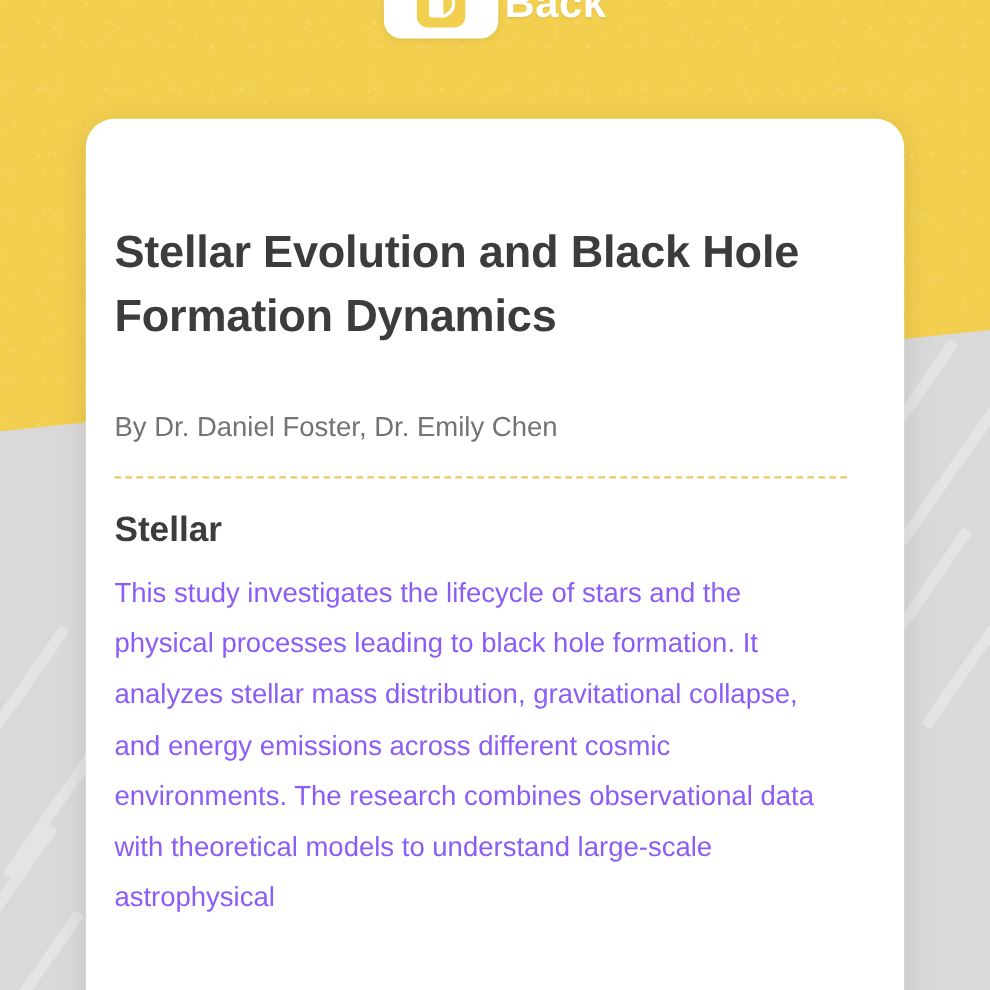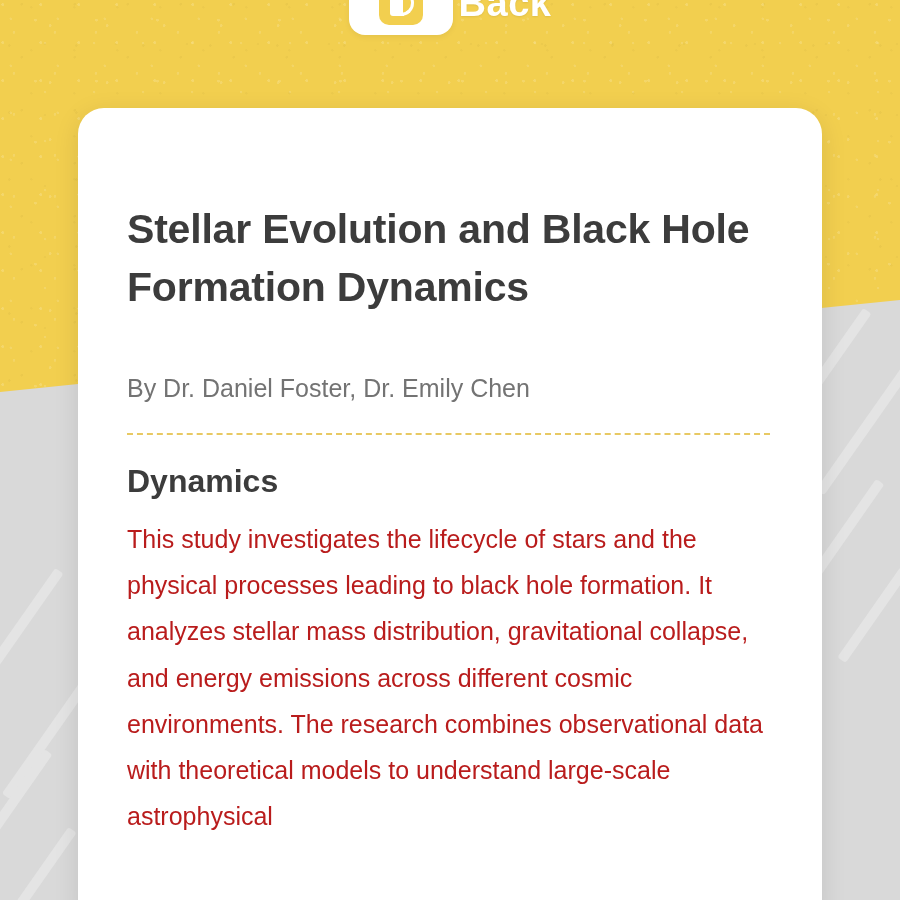--- a/index.html
+++ b/index.html
@@ -136,21 +136,21 @@
     top: 108px;
     width: 744px;
     height: 820px;
     background: #ffffff;
     border-radius: 26px;
     box-shadow: 0 6px 26px rgba(0,0,0,.10);
     overflow: hidden;
     z-index: 5;
   }
   .paper-inner {
-    padding: 92px 52px 0 49px;
+    padding: 92px 52px 0 26px;
   }
   .paper-title {
     color: #3c3c3c;
     font-size: 41px;
     font-weight: bold;
     line-height: 1.42;
     letter-spacing: -0.2px;
     margin: 0;
   }
   .paper-authors {
@@ -165,21 +165,21 @@
     border-top: 2px dashed #e8c963;
     width: 100%;
   }
   .section-heading {
     color: #3c3c3c;
     font-size: 32px;
     font-weight: bold;
     margin: 28px 0 0 0;
   }
   .abstract-text {
-    color: #b91c1c;
+    color: #8b5cf6;
     font-size: 25px;
     line-height: 1.85;
     margin: 16px 0 0 0;
   }
 </style>
 </head>
 <body>
 
 <div id="app">
 
@@ -201,18 +201,18 @@
       <div class="back-glyph"></div>
     </div>
     <div class="back-label">Back</div>
   </div>
 
   <div class="paper-card">
     <div class="paper-inner">
       <h1 class="paper-title">Stellar Evolution and Black Hole Formation Dynamics</h1>
       <div class="paper-authors">By Dr. Daniel Foster, Dr. Emily Chen</div>
       <hr class="divider-dashed">
-      <h2 class="section-heading">Dynamics</h2>
+      <h2 class="section-heading">Stellar</h2>
       <p class="abstract-text">This study investigates the lifecycle of stars and the physical processes leading to black hole formation. It analyzes stellar mass distribution, gravitational collapse, and energy emissions across different cosmic environments. The research combines observational data with theoretical models to understand large-scale astrophysical</p>
     </div>
   </div>
 
 </div>
 
 </body></html>

